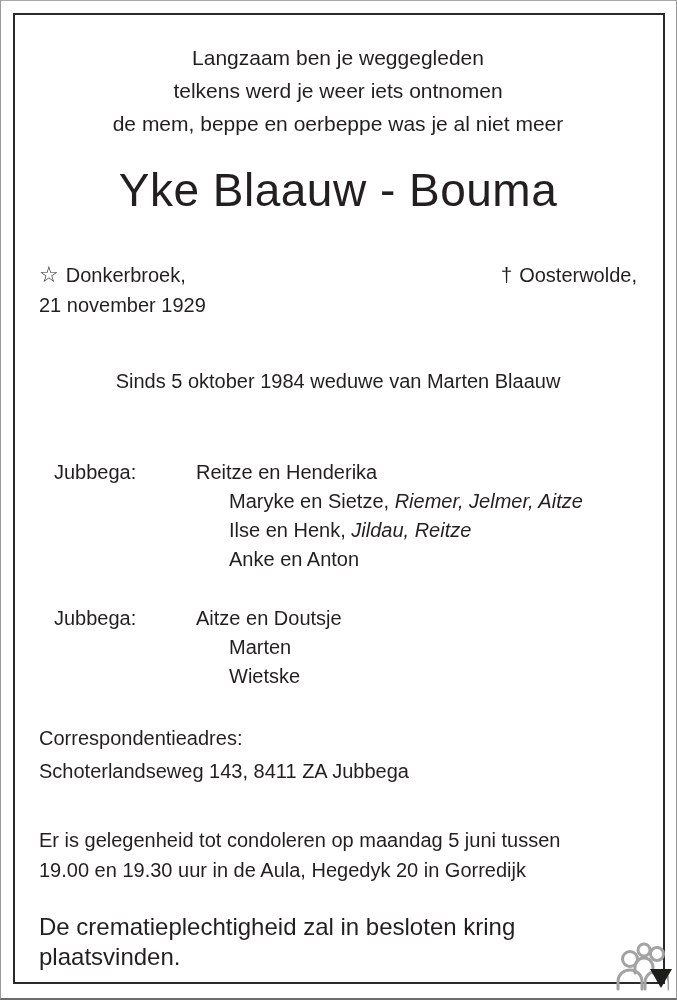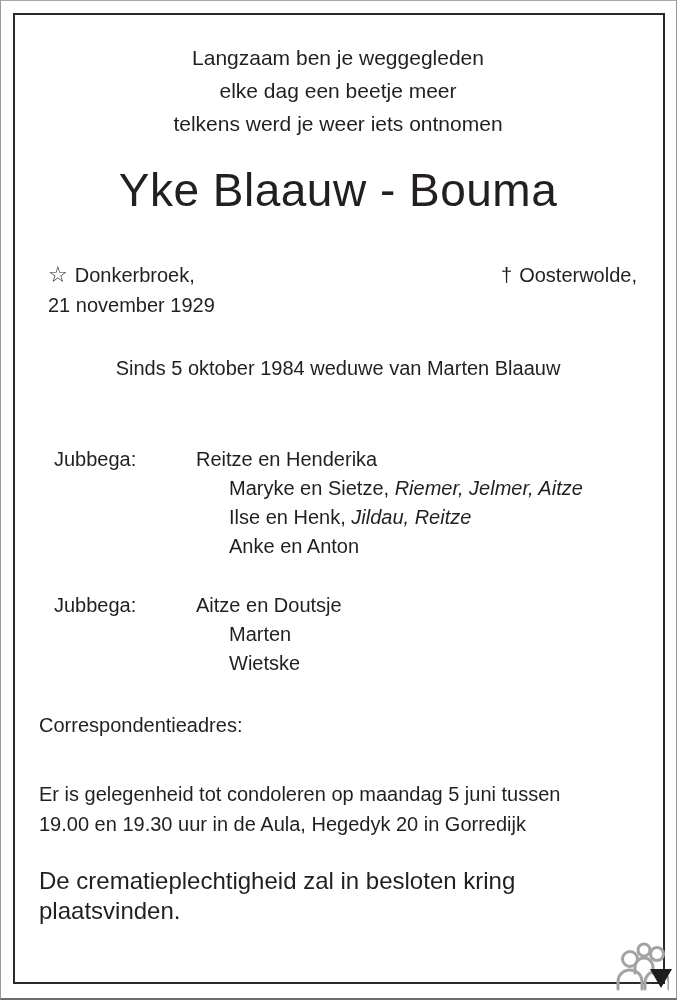--- a/index.html
+++ b/index.html
@@ -39,29 +39,29 @@
     font-weight: 400;
     letter-spacing: 0.5px;
   }
   .dates-row {
     display: flex;
     justify-content: space-between;
     margin-top: 42px;
     font-size: 20px;
     line-height: 30px;
   }
-  .birth-block { text-align: left; margin-left: 9px; }
+  .birth-block { text-align: left; }
   .death-block { text-align: right; }
   .symbol { display: inline-block; margin-right: 7px; }
   .star-symbol { font-size: 22px; }
   .widow-line {
     text-align: center;
     font-size: 20px;
     line-height: 30px;
-    margin-top: 33px;
+    margin-top: 46px;
   }
   .family { margin-top: 62px; padding-left: 15px; font-size: 20px; }
   .family-group { display: flex; margin-bottom: 30px; }
   .family-group:last-child { margin-bottom: 0; }
   .family-place { width: 142px; flex: none; line-height: 29px; }
   .family-names { flex: 1; }
   .family-line { line-height: 29px; }
   .family-line.indented { padding-left: 33px; }
   .italic { font-style: italic; }
   .correspondence { margin-top: 31px; font-size: 20px; line-height: 33px; }
@@ -87,22 +87,22 @@
   }
 </style>
 </head>
 <body>
 
 <div class="page">
   <div class="card">
 
     <div class="poem">
       <div class="poem-line">Langzaam ben je weggegleden</div>
-      <div class="poem-line">elke dag een beetje meer</div>
       <div class="poem-line">telkens werd je weer iets ontnomen</div>
+      <div class="poem-line">de mem, beppe en oerbeppe was je al niet meer</div>
     </div>
 
     <div class="name">Yke Blaauw - Bouma</div>
 
     <div class="dates-row">
       <div class="birth-block">
         <div><span class="symbol star-symbol">☆</span><span>Donkerbroek,</span></div>
         <div>21 november 1929</div>
       </div>
       <div class="death-block">
@@ -130,20 +130,21 @@
           <div class="family-line"><span>Aitze en Doutsje</span></div>
           <div class="family-line indented"><span>Marten</span></div>
           <div class="family-line indented"><span>Wietske</span></div>
         </div>
       </div>
 
     </div>
 
     <div class="correspondence">
       <div>Correspondentieadres:</div>
+      <div>Schoterlandseweg 143, 8411 ZA Jubbega</div>
     </div>
 
     <div class="condolence">
       <div>Er is gelegenheid tot condoleren op maandag 5 juni tussen</div>
       <div>19.00 en 19.30 uur in de Aula, Hegedyk 20 in Gorredijk</div>
     </div>
 
     <div class="cremation">De crematieplechtigheid zal in besloten kring plaatsvinden.</div>
 
   </div>

